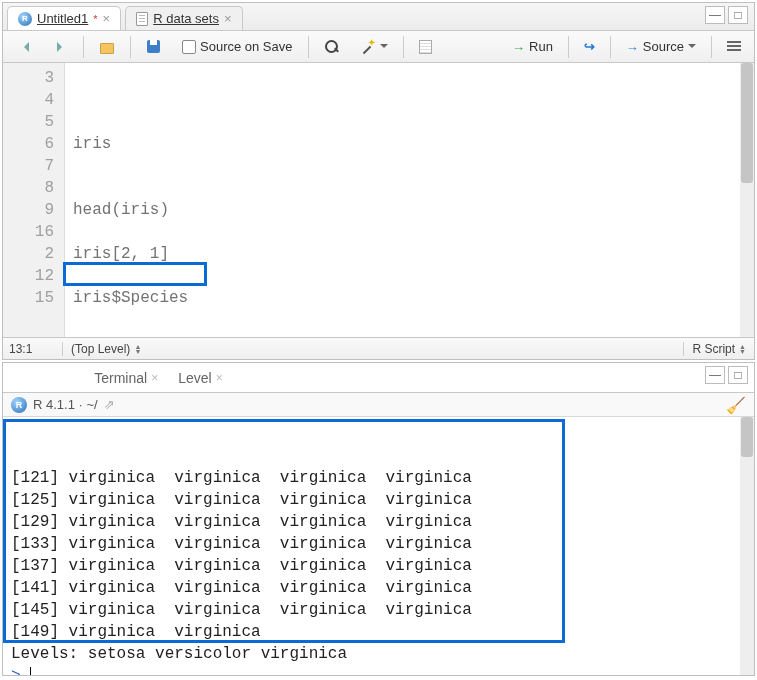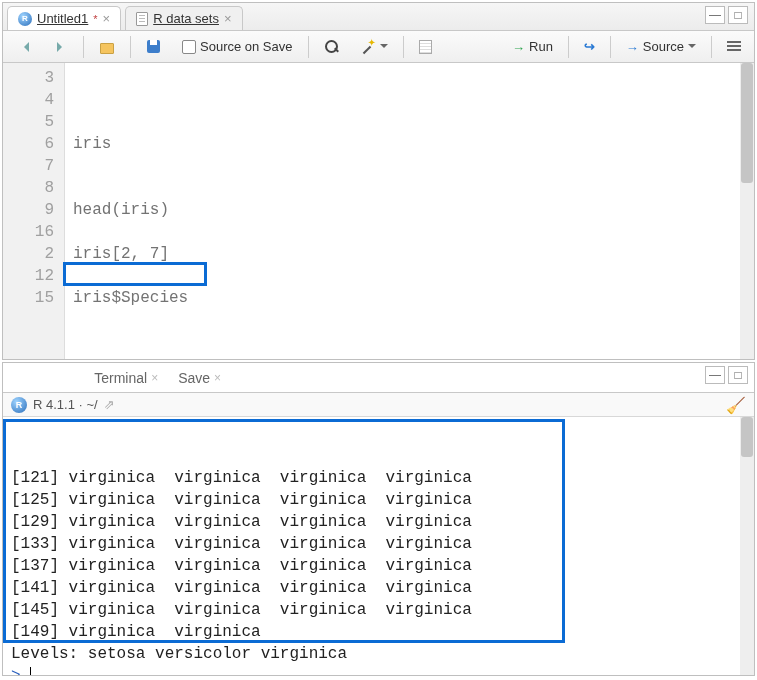--- a/index.html
+++ b/index.html
@@ -158,40 +158,57 @@
         <div>7</div>
         <div>8</div>
         <div>9</div>
         <div>16</div>
         <div>2</div>
         <div>12</div>
         <div>15</div>
       </div>
     <div class="code" id="code">
       <div class="hl-box" style="left:-2px; top:199px; width:144px; height:24px;"></div>
-    <div>iris</div><div>&nbsp;</div><div>&nbsp;</div><div>head(iris)</div><div>&nbsp;</div><div>iris[2, 7]</div><div>&nbsp;</div><div>iris$Species</div></div>
+    <div>iris</div><div>&nbsp;</div><div>&nbsp;</div><div>head(iris)</div><div>&nbsp;</div><div>iris[2, 1]</div><div>&nbsp;</div><div>iris$Species</div></div>
     <div class="editor-scroll">
         <div class="thumb"></div>
       </div>
   </div>
 
+  <div class="statusbar">
+    <div class="pos">13:1</div>
+    <div class="scope">
+      <span>(Top Level)</span>
+      <span class="updn">
+          <span>▲</span>
+          <span>▼</span>
+        </span>
+    </div>
+    <div class="lang">
+      <span>R Script</span>
+      <span class="updn">
+          <span>▲</span>
+          <span>▼</span>
+        </span>
+    </div>
+  </div>
 </div>
 
 <div class="pane console-pane">
 
   <div class="console-tabs">
     <div class="ctab active">
         <span>Console</span>
       </div>
     <div class="ctab">
         <span>Terminal</span>
         <span class="x">×</span>
       </div>
     <div class="ctab">
-        <span>Save</span>
+        <span>Level</span>
         <span class="x">×</span>
       </div>
     <div class="winbtns">
       <div class="winbtn">—</div>
       <div class="winbtn">□</div>
     </div>
   </div>
 
   <div class="console-info">
     <span class="r-ball">R</span>

